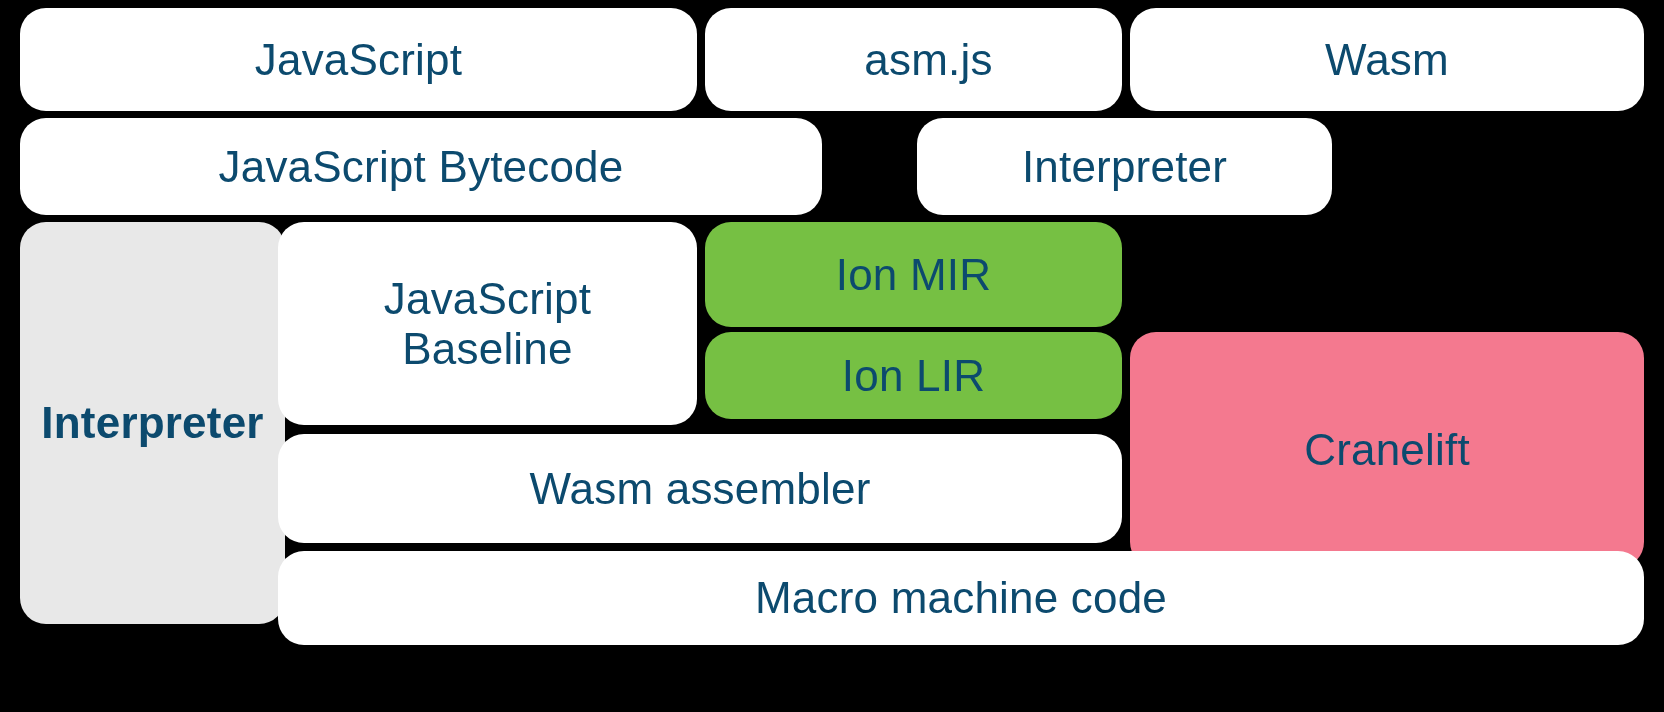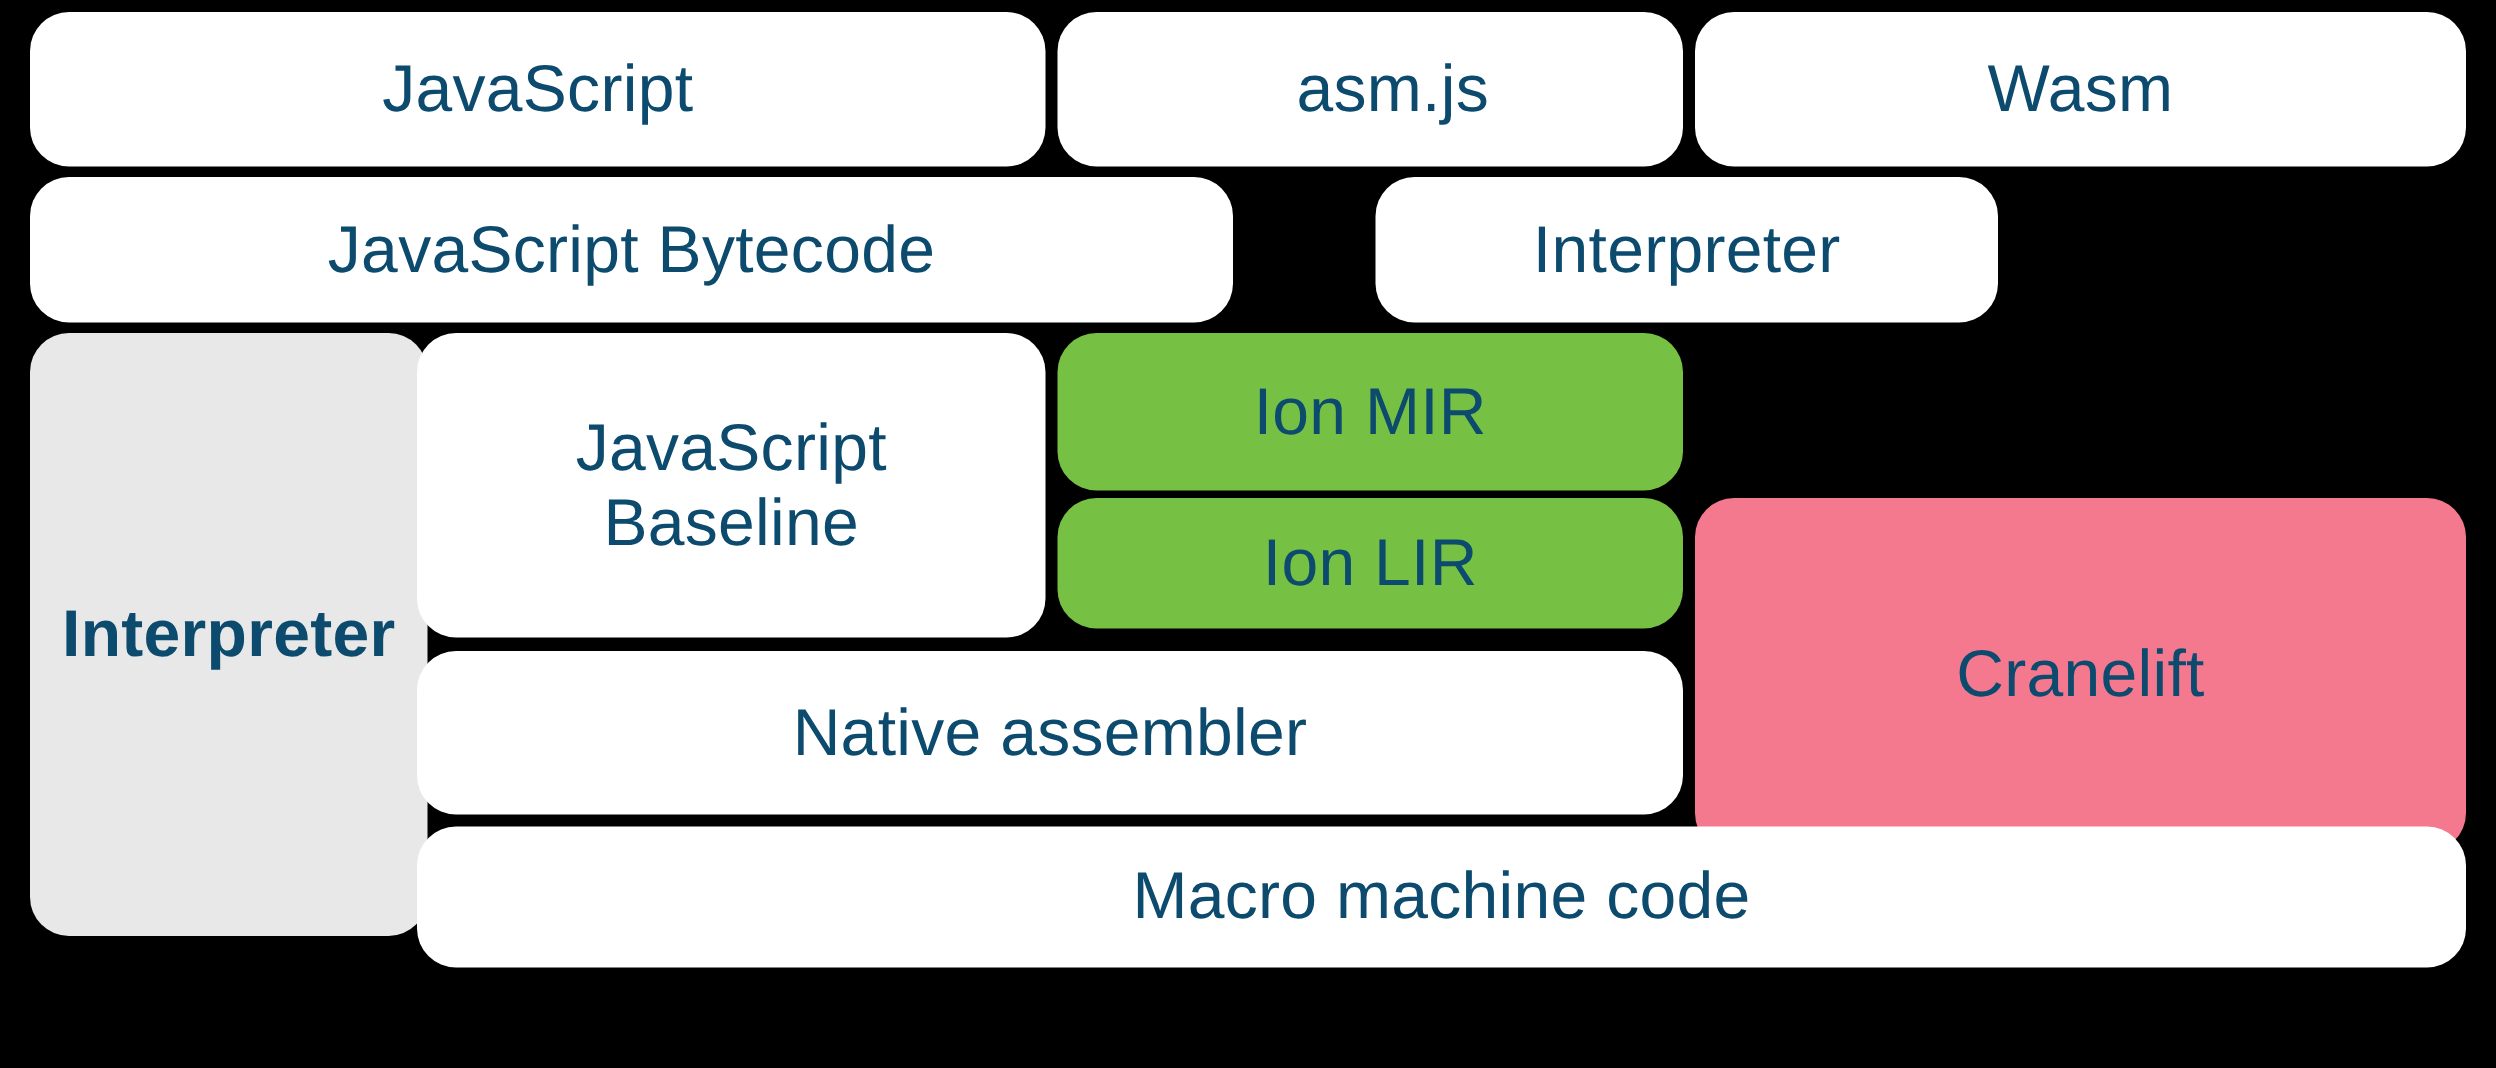--- a/index.html
+++ b/index.html
@@ -69,18 +69,18 @@
     <div class="node fill-green" style="left: 705px; top: 222px; width: 417px; height: 105px;">
       <span class="label">Ion MIR</span>
     </div>
     <div class="node fill-green" style="left: 705px; top: 332px; width: 417px; height: 87px;">
       <span class="label">Ion LIR</span>
     </div>
     <div class="node fill-pink" style="left: 1130px; top: 332px; width: 514px; height: 236px;">
       <span class="label">Cranelift</span>
     </div>
     <div class="node fill-white" style="left: 278px; top: 434px; width: 844px; height: 109px;">
-      <span class="label">Native assembler</span>
+      <span class="label">Wasm assembler</span>
     </div>
     <div class="node fill-white" style="left: 278px; top: 551px; width: 1366px; height: 94px;">
       <span class="label">Macro machine code</span>
     </div>
   </div>
 
 </body></html>

